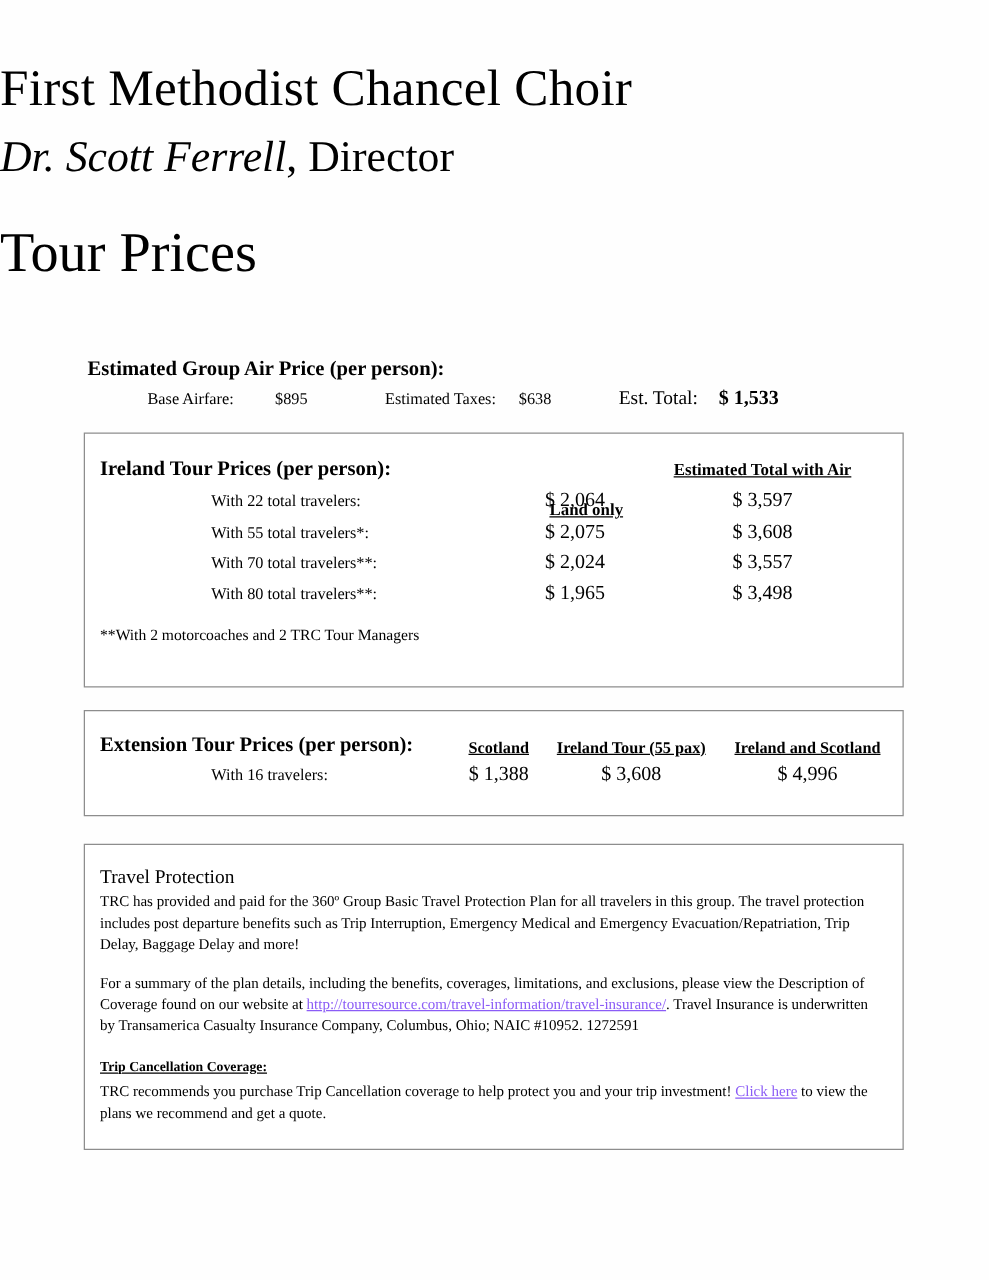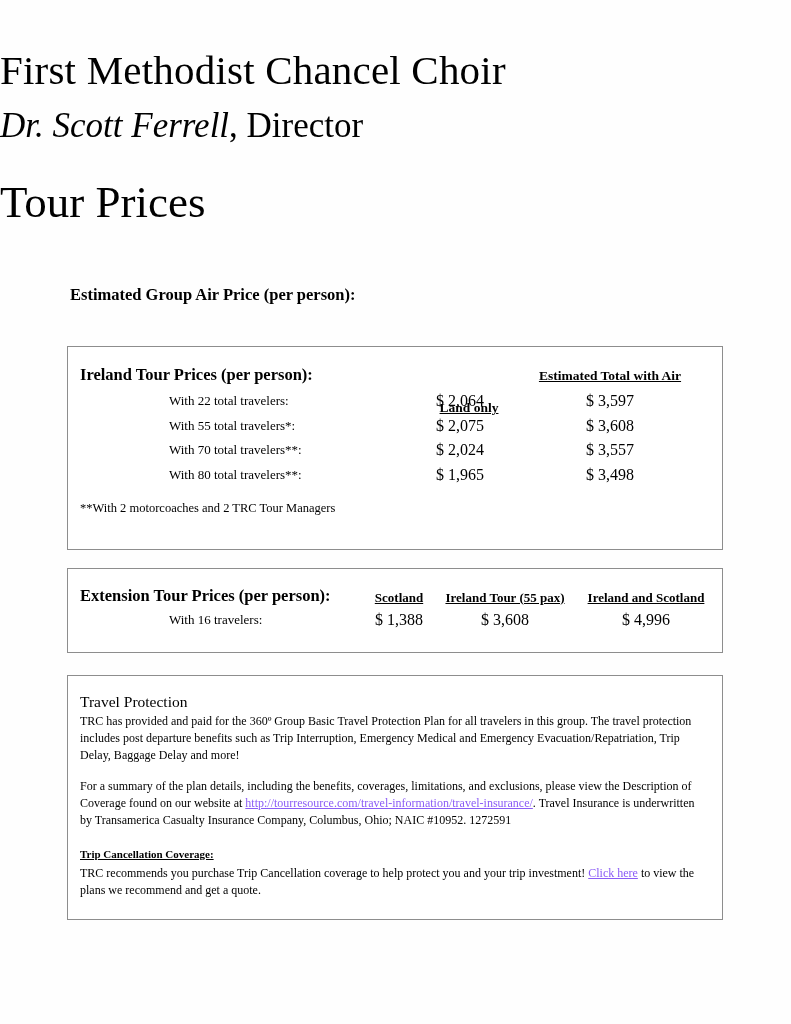--- a/index.html
+++ b/index.html
@@ -246,20 +246,28 @@
 <div class="page">
 
   <div class="title-block">
     <div class="title-line1">First Methodist Chancel Choir</div>
     <div class="title-line2"><span class="ital">Dr. Scott Ferrell</span><span>, Director</span></div>
     <div class="title-line3">Tour Prices</div>
   </div>
 
   <div class="air-section">
     <div class="air-heading">Estimated Group Air Price (per person):</div>
+    <div class="air-row">
+      <span class="air-cell air-label-base">Base Airfare:</span>
+      <span class="air-cell air-value-base">$895</span>
+      <span class="air-cell air-label-taxes">Estimated Taxes:</span>
+      <span class="air-cell air-value-taxes">$638</span>
+      <span class="air-cell air-label-total">Est. Total:</span>
+      <span class="air-cell air-value-total">$ 1,533</span>
+    </div>
   </div>
 
   <div class="box" id="box-ireland">
     <div class="ireland-head">
       <span class="ireland-title">Ireland Tour Prices (per person):</span>
       <span class="col-head col-head-land">Land only</span>
       <span class="col-head col-head-total">Estimated Total with Air</span>
     </div>
 
     <div class="ireland-row">

